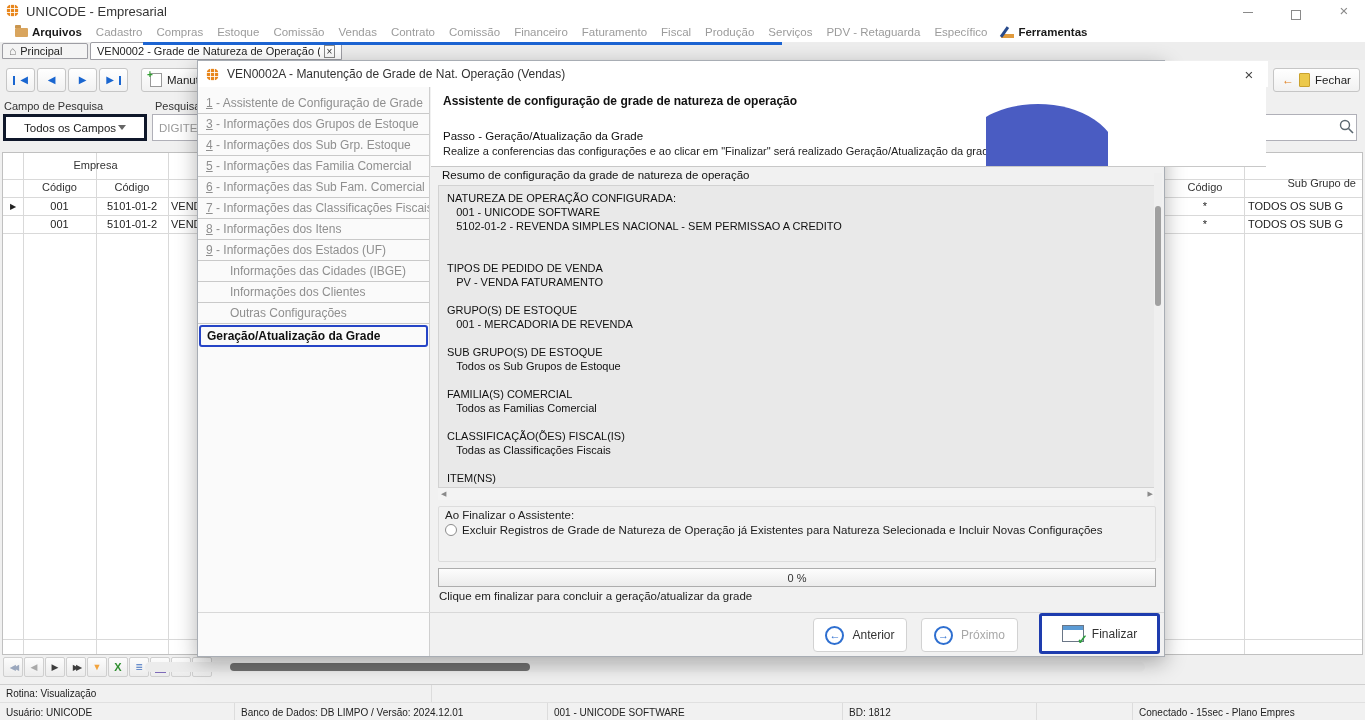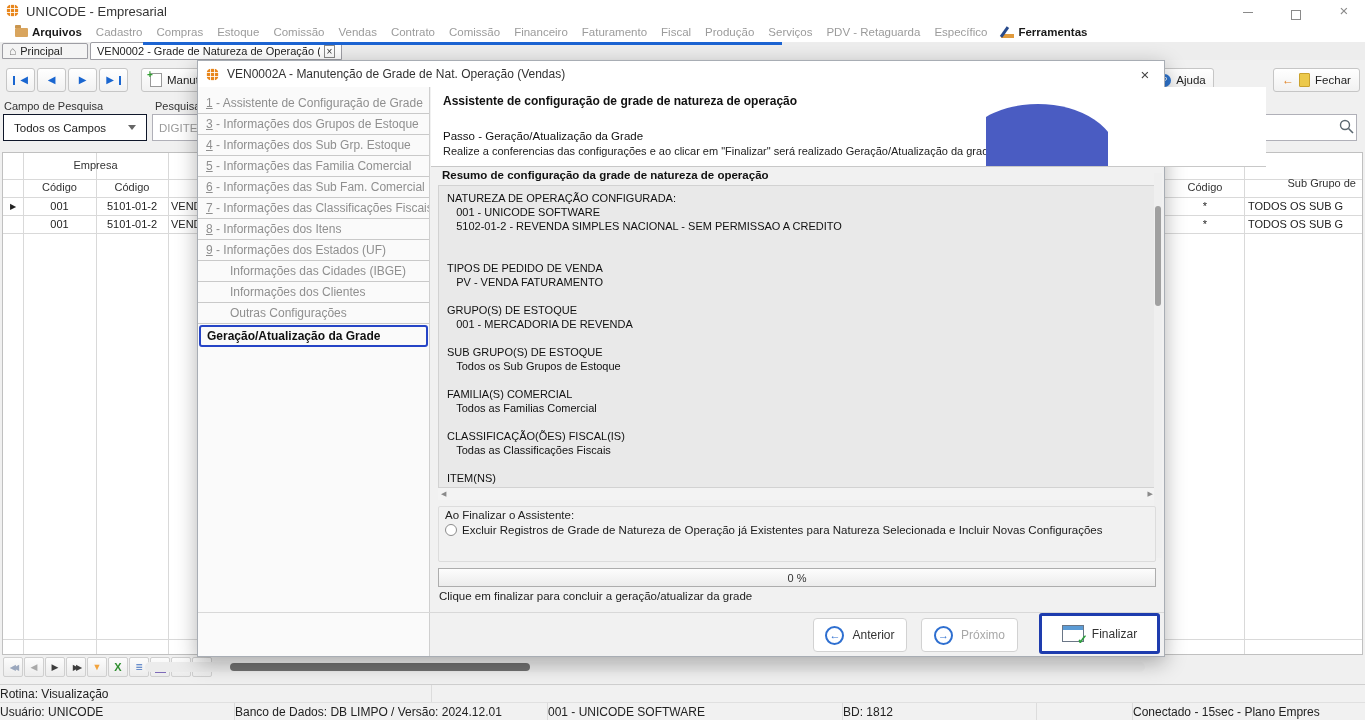--- a/index.html
+++ b/index.html
@@ -35,21 +35,21 @@
        display:flex;align-items:center;justify-content:center;gap:5px;font-size:11.5px;color:#222}
   .blue{color:#1a66d0}
   .navglyph{font-size:10px;line-height:10px}
   .vbar{width:2px;height:9px;background:#1a66d0;display:inline-block}
   .icon-page{width:10px;height:12px;background:#fff;border:1px solid #999;display:inline-block;position:relative}
   .icon-page .pg-plus{position:absolute;left:-4px;top:-5px;color:#2f9e2f;font-weight:bold;font-size:10px}
   .icon-door{width:9px;height:12px;background:#ecc94b;border:1px solid #caa22e;display:inline-block;border-radius:1px}
   .icon-qcircle{width:13px;height:13px;border-radius:50%;background:#2e75d0;color:#fff;font-size:9px;line-height:13px;text-align:center;display:inline-block}
   
   .lbl{font-size:11px;color:#333;white-space:nowrap}
-  .field{box-sizing:border-box;background:#fff;border:1px solid #0f172a;font-size:11.5px;display:flex;align-items:center;padding:0 10px}
+  .field{box-sizing:border-box;background:#fff;border:3px solid #0f172a;font-size:11.5px;display:flex;align-items:center;padding:0 18px}
   .chev{width:0;height:0;border-left:4px solid transparent;border-right:4px solid transparent;border-top:5px solid #666;margin-left:auto}
   input.qinput{box-sizing:border-box;background:#fff;border:1px solid #b0b0b8;font-size:11.5px;padding:0 6px;color:#222;
        font-family:"Liberation Sans",sans-serif}
   input.qinput::placeholder{color:#9a9a9a;opacity:1}
   
   .grid{left:2px;top:152px;width:1361px;height:503px;background:#fff;border:1px solid #c0c0c0;box-sizing:border-box;overflow:hidden}
   .gline-v{width:1px;background:#d9d9d9;top:0;height:503px}
   .gline-h{height:1px;background:#d9d9d9;left:0;width:1361px}
   .gcell{font-size:11px;color:#222;white-space:nowrap;overflow:hidden}
   .ghead{font-size:11px;color:#333}
@@ -57,25 +57,25 @@
   
   .pagerbtn{width:20px;height:20px;box-sizing:border-box;border:1px solid #cfcfcf;border-radius:2px;background:linear-gradient(#fcfcfc,#ececec);
        display:flex;align-items:center;justify-content:center;font-size:9px}
   .dbl{letter-spacing:-3px;font-size:8px}
   .icon-floppy{width:11px;height:11px;background:#7e6bb8;position:relative;display:inline-block}
   .icon-floppy:after{content:"";position:absolute;left:2px;bottom:1px;width:7px;height:5px;background:#fff}
   .icon-folder2{width:12px;height:8px;background:#e7d9b8;border:1px solid #b7a77e;display:inline-block;border-radius:1px}
   .hthumb{background:#707070;border-radius:4px}
   
   .statusbar{left:0;top:684px;width:1365px;height:36px;background:#f1f1f1;border-top:1px solid #cfcfcf;box-sizing:border-box}
-  .scell{font-size:12px;color:#222;display:flex;align-items:center;padding-left:0;box-sizing:border-box;border-right:1px solid #dcdcdc;white-space:nowrap;overflow:hidden}
+  .scell{font-size:10px;color:#222;display:flex;align-items:center;padding-left:6px;box-sizing:border-box;border-right:1px solid #dcdcdc;white-space:nowrap;overflow:hidden}
   
   .dialog{left:197px;top:60px;width:966px;height:595px;background:#f1f1f1;border:1px solid #a8adb4;
           box-shadow:0 6px 20px rgba(0,0,0,.30);box-sizing:content-box;z-index:20}
-  .dlg-title{left:0;top:0;width:966px;height:26px;background:#fff;display:flex;align-items:center}
+  .dlg-title{left:0;top:0;width:1070px;height:26px;background:#fff;display:flex;align-items:center}
   .dlg-close{margin-left:auto;width:38px;height:26px;display:flex;align-items:center;justify-content:center;color:#444;font-size:15px}
   .sidebar{left:0;top:26px;width:232px;height:569px;background:#fafafa;border-right:1px solid #cfcfcf;box-sizing:border-box;padding-top:6px}
   .step{height:20px;line-height:20px;border-bottom:1px solid #c9c9c9;color:#8f8f8f;font-size:12px;padding-left:8px;white-space:nowrap;overflow:hidden}
   .step .num{text-decoration:underline}
   .step.unnum{padding-left:32px}
   .step.active{border:2px solid #2544c6;border-radius:3px;color:#111;font-weight:bold;height:18px;line-height:18px;padding-left:6px;margin:1px 1px 0 1px;background:#fafafa}
   .dlg-header{left:233px;top:26px;width:835px;height:80px;background:#fff;border-bottom:1px solid #c8c8c8;box-sizing:border-box;overflow:hidden}
   .dome-clip{position:absolute;left:555px;top:17px;width:122px;height:63px;overflow:hidden}
   .dome{position:absolute;left:-28px;top:0;width:160px;height:108px;border-radius:50%;background:#4a5cc2}
   .sumbox{left:240px;top:124px;width:718px;height:303px;background:#e9e9e9;border:1px solid #d2d2d2;box-sizing:border-box;
@@ -298,21 +298,21 @@
 
     <div class="abs dlg-header">
       <div class="abs" style="left:12px;top:7px;font-weight:bold;font-size:12px;color:#111">Assistente de configuração de grade de natureza de operação</div>
       <div class="abs" style="left:12px;top:43px;font-weight:normal;font-size:11.5px;color:#111">Passo - Geração/Atualização da Grade</div>
       <div class="abs" style="left:12px;top:58px;font-size:11px;color:#222">Realize a conferencias das configurações e ao clicar em "Finalizar" será realizado Geração/Atualização da grade</div>
       <div class="dome-clip">
           <div class="dome"></div>
         </div>
     </div>
 
-    <div class="abs" style="left:244px;top:108px;font-weight:bold;font-size:11.5px;color:#111">Resumo de configuração da grade de natureza de operação</div>
+    <div class="abs" style="left:244px;top:108px;font-weight:normal;font-size:11.5px;color:#111">Resumo de configuração da grade de natureza de operação</div>
     <div class="abs sumbox">NATUREZA DE OPERAÇÃO CONFIGURADA:
    001 - UNICODE SOFTWARE
    5102-01-2 - REVENDA SIMPLES NACIONAL - SEM PERMISSAO A CREDITO
 
 
 TIPOS DE PEDIDO DE VENDA
    PV - VENDA FATURAMENTO
 
 GRUPO(S) DE ESTOQUE
    001 - MERCADORIA DE REVENDA

